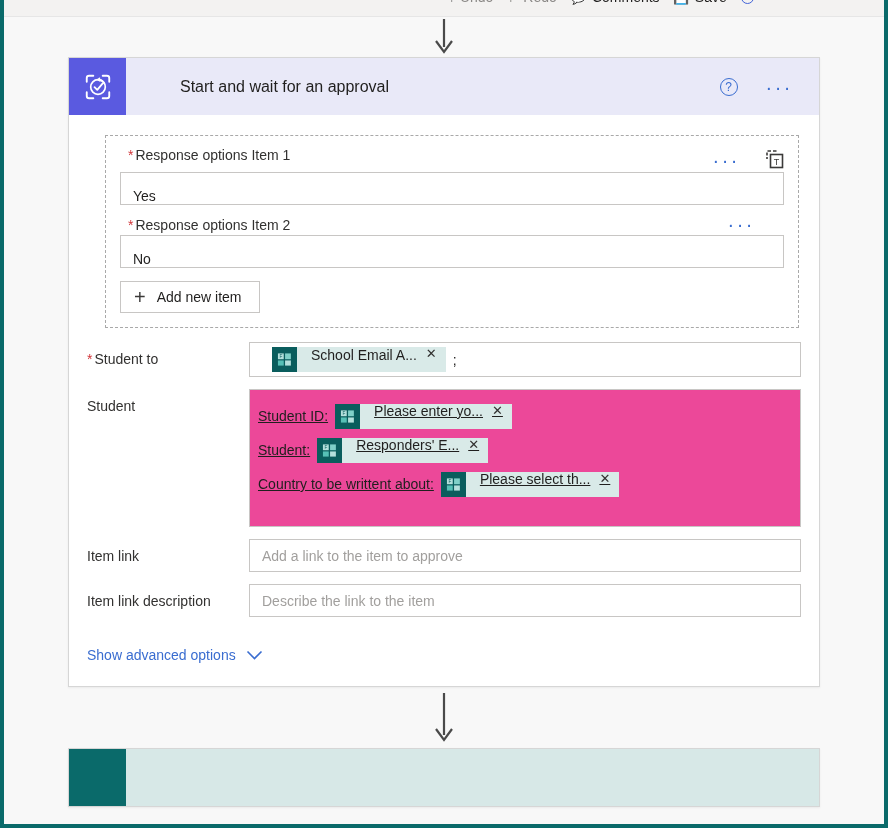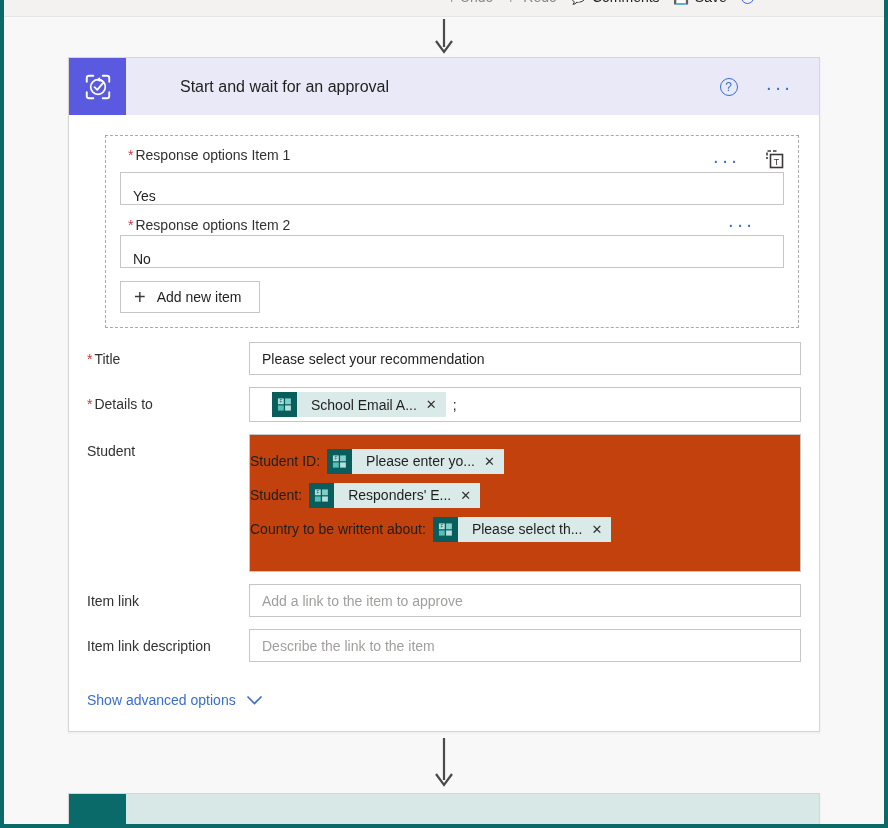--- a/index.html
+++ b/index.html
@@ -222,38 +222,38 @@
   .plus {
     font-size: 20px;
     font-weight: 300;
     color: #3b3a39;
     line-height: 1;
   }
 
   
   .details-box {
     border: 1px solid #c8c6c4;
-    background: #c2410c;
-    padding: 9px 12px 10px 0;
+    background: #ec4899;
+    padding: 9px 12px 10px 8px;
     font-size: 14px;
     color: #201f1e;
     line-height: 1.1;
+    text-decoration: underline;
   }
   .detail-line {
     display: flex;
     align-items: center;
     margin: 5px 0 9px 0;
     flex-wrap: nowrap;
   }
   .detail-line:last-child { margin-bottom: 19px; }
   .dl-text { margin-right: 7px; white-space: nowrap; }
 
   .token {
     display: inline-flex;
-    align-items: center;
     background: #d9eae8;
     height: 25px;
     max-width: 100%;
   }
   .token-ico {
     width: 25px; height: 25px;
     background: #0a5d5d;
     flex: none;
     display: flex;
     align-items: center;
@@ -395,35 +395,25 @@
           </div>
         </div>
 
         <div class="add-btn">
           <span class="plus">+</span>
           <span>Add new item</span>
         </div>
       </div>
 
       
+
+      
       <div class="field-row">
         <div class="field-label">
-          <span class="req">*</span><span>Title</span>
-        </div>
-        <div class="field-control">
-          <div class="input-box">
-            <span>Please select your recommendation</span>
-          </div>
-        </div>
-      </div>
-
-      
-      <div class="field-row">
-        <div class="field-label">
-          <span class="req">*</span><span>Details to</span>
+          <span class="req">*</span><span>Student to</span>
         </div>
         <div class="field-control">
           <div class="assigned-box">
             <span class="token">
               <span class="token-ico">
                 <svg width="15" height="15" viewBox="0 0 16 16">
                   <rect x="1" y="1.5" width="6.2" height="6.2" fill="#b4e0dc"></rect>
                   <rect x="8.6" y="1.5" width="6.2" height="6.2" fill="#7fd0c8"></rect>
                   <rect x="1" y="9" width="6.2" height="5.5" fill="#56c0b6"></rect>
                   <rect x="8.6" y="9" width="6.2" height="5.5" fill="#b4e0dc"></rect>

